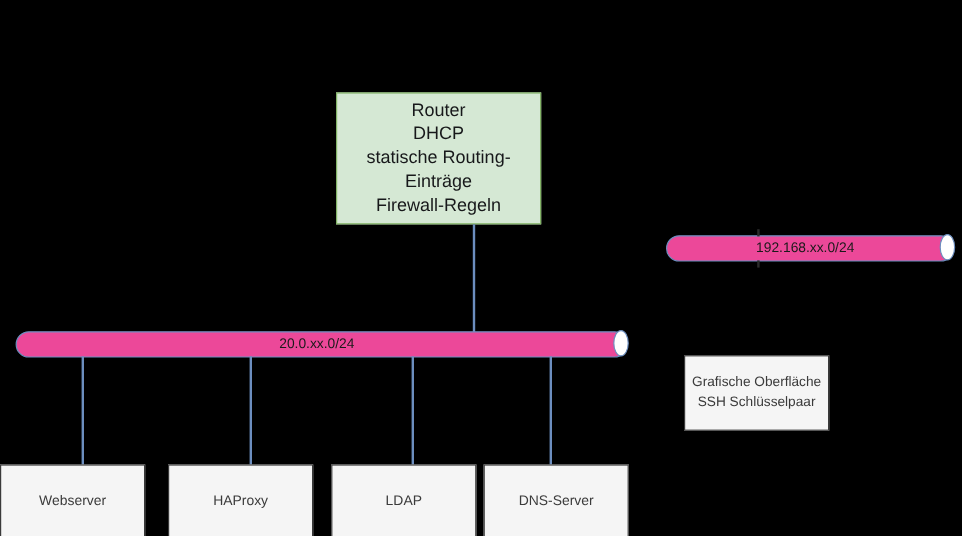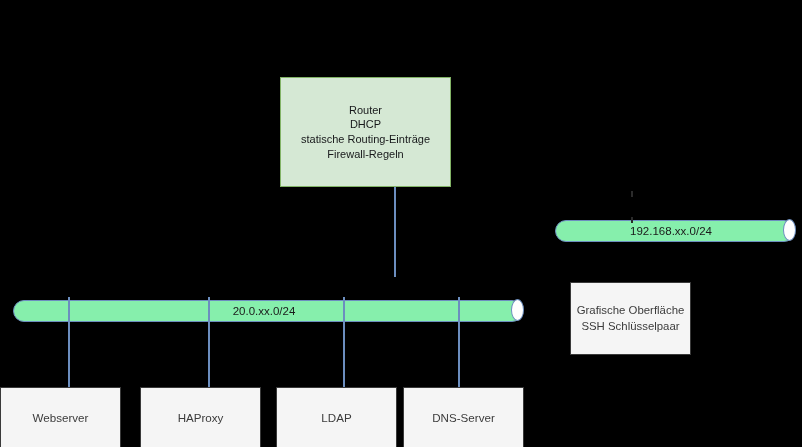--- a/index.html
+++ b/index.html
@@ -39,56 +39,55 @@
   }
 
   .router-box {
     left: 280px;
     top: 77px;
     width: 171px;
     height: 110px;
     background: #d5e8d4;
     border: 1px solid #82b366;
     color: #17181a;
-    font-size: 11px;
+    font-size: 15px;
   }
 
   .server-box {
     background: #f5f5f5;
     border: 1px solid #3a3a3a;
     color: #3b3b3b;
     font-size: 11.6px;
     height: 62px;
   }
 
   .server-1 { left: 0px;   top: 387px; width: 121px; }
   .server-2 { left: 140px; top: 387px; width: 121px; }
   .server-3 { left: 276px; top: 387px; width: 121px; }
   .server-4 { left: 403px; top: 387px; width: 121px; }
 
   .gui-box {
     left: 570px;
-    top: 282px;
+    top: 296px;
     width: 121px;
-    height: 73px;
+    height: 63px;
     background: #f5f5f5;
     border: 1px solid #3a3a3a;
     color: #3b3b3b;
     font-size: 11.4px;
   }
 
   
   .bus {
     position: absolute;
     box-sizing: border-box;
     height: 22px;
-    background: #86efac;
+    background: #ec4899;
     border: 1.6px solid #6c8ebf;
     border-radius: 11px / 11px;
-    margin-top: 24px;
   }
   .bus .bus-cap {
     position: absolute;
     right: -1.6px;
     top: -1.6px;
     width: 13px;
     height: 22px;
     box-sizing: border-box;
     background: #ffffff;
     border: 1.6px solid #6c8ebf;

